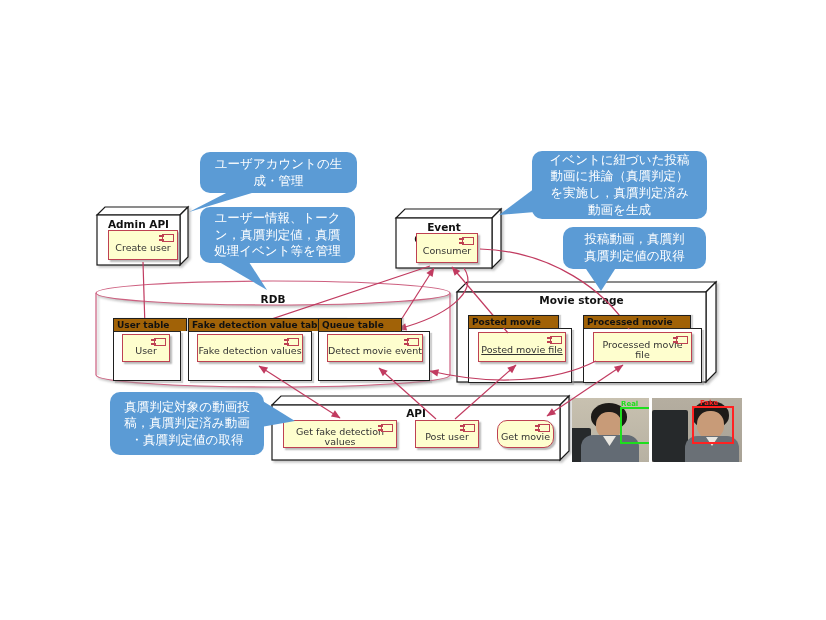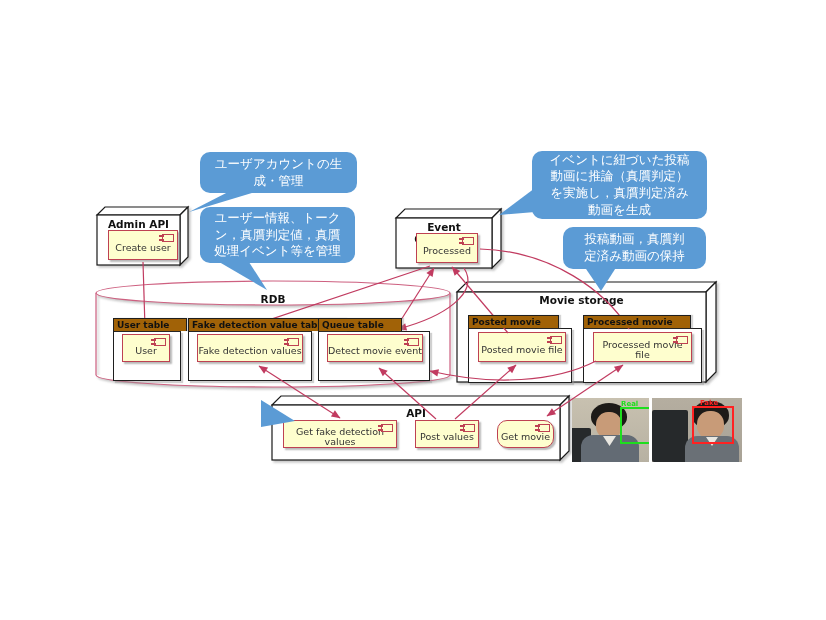--- a/index.html
+++ b/index.html
@@ -97,66 +97,69 @@
     <span class="tab">Processed movie</span>
     <div class="fbody" style="width:117px;height:53px;"></div>
   </div>
 
   <div class="component" style="left:108px;top:230px;width:70px;height:30px;">
     <span class="cicon"></span>
     <span>Create user</span>
   </div>
   <div class="component" style="left:416px;top:233px;width:62px;height:30px;">
     <span class="cicon"></span>
-    <span>Processed</span>
+    <span>Consumer</span>
   </div>
   <div class="component" style="left:122px;top:334px;width:48px;height:28px;">
     <span class="cicon"></span>
     <span>User</span>
   </div>
   <div class="component" style="left:327px;top:334px;width:96px;height:28px;">
     <span class="cicon"></span>
     <span>Detect movie event</span>
   </div>
   <div class="component" style="left:197px;top:334px;width:106px;height:28px;">
     <span class="cicon"></span>
     <span>Fake detection values</span>
   </div>
-  <div class="component" style="left:478px;top:332px;width:88px;height:30px;">
+  <div class="component" style="left:478px;top:332px;width:88px;height:30px;text-decoration:underline;">
     <span class="cicon"></span>
     <span>Posted movie file</span>
   </div>
   <div class="component" style="left:593px;top:332px;width:99px;height:30px;">
     <span class="cicon"></span>
     <span>Processed movie file</span>
   </div>
   <div class="component" style="left:283px;top:420px;width:114px;height:28px;">
     <span class="cicon"></span>
     <span>Get fake detection values</span>
   </div>
   <div class="component" style="left:415px;top:420px;width:64px;height:28px;">
     <span class="cicon"></span>
-    <span>Post values</span>
+    <span>Post user</span>
   </div>
   <div class="component" style="left:497px;top:420px;width:57px;height:28px;border-radius:10px;">
     <span class="cicon"></span>
     <span>Get movie</span>
   </div>
 
   <div class="callout" style="left:200px;top:207px;width:155px;height:56px;">ユーザー情報、トーク
 ン，真贋判定値，真贋
 処理イベント等を管理</div>
   <div class="callout" style="left:200px;top:152px;width:157px;height:41px;">ユーザアカウントの生
 成・管理</div>
   <div class="callout" style="left:532px;top:151px;width:175px;height:68px;">イベントに紐づいた投稿
 動画に推論（真贋判定）
 を実施し，真贋判定済み
 動画を生成</div>
   <div class="callout" style="left:563px;top:227px;width:143px;height:42px;">投稿動画，真贋判
-定済み動画の保持</div>
+真贋判定値の取得</div>
+  <div class="callout" style="left:110px;top:392px;width:154px;height:63px;">真贋判定対象の動画投
+稿，真贋判定済み動画
+・真贋判定値の取得</div>
 
   <div class="photo" style="left:572px;top:398px;width:77px;height:64px;background:linear-gradient(180deg,#c8c1b0,#b7b1a2);">
     <div class="monitor" style="left:-3px;top:30px;width:22px;height:34px;"></div>
     <div class="hair" style="left:19px;top:5px;width:36px;height:27px;"></div>
     <div class="face" style="left:24px;top:14px;width:26px;height:27px;"></div>
     <div class="torso" style="left:9px;top:37px;width:58px;height:27px;background:#636b74;"></div>
     <div class="collar" style="left:31px;top:38px;width:13px;height:10px;"></div>
     <div class="bbox" style="left:20px;top:9px;width:62px;height:37px;border:2px solid #1ede1e;margin-left:28px;">
       <span class="blabel" style="color:#1ede1e;">Real</span>
     </div>

